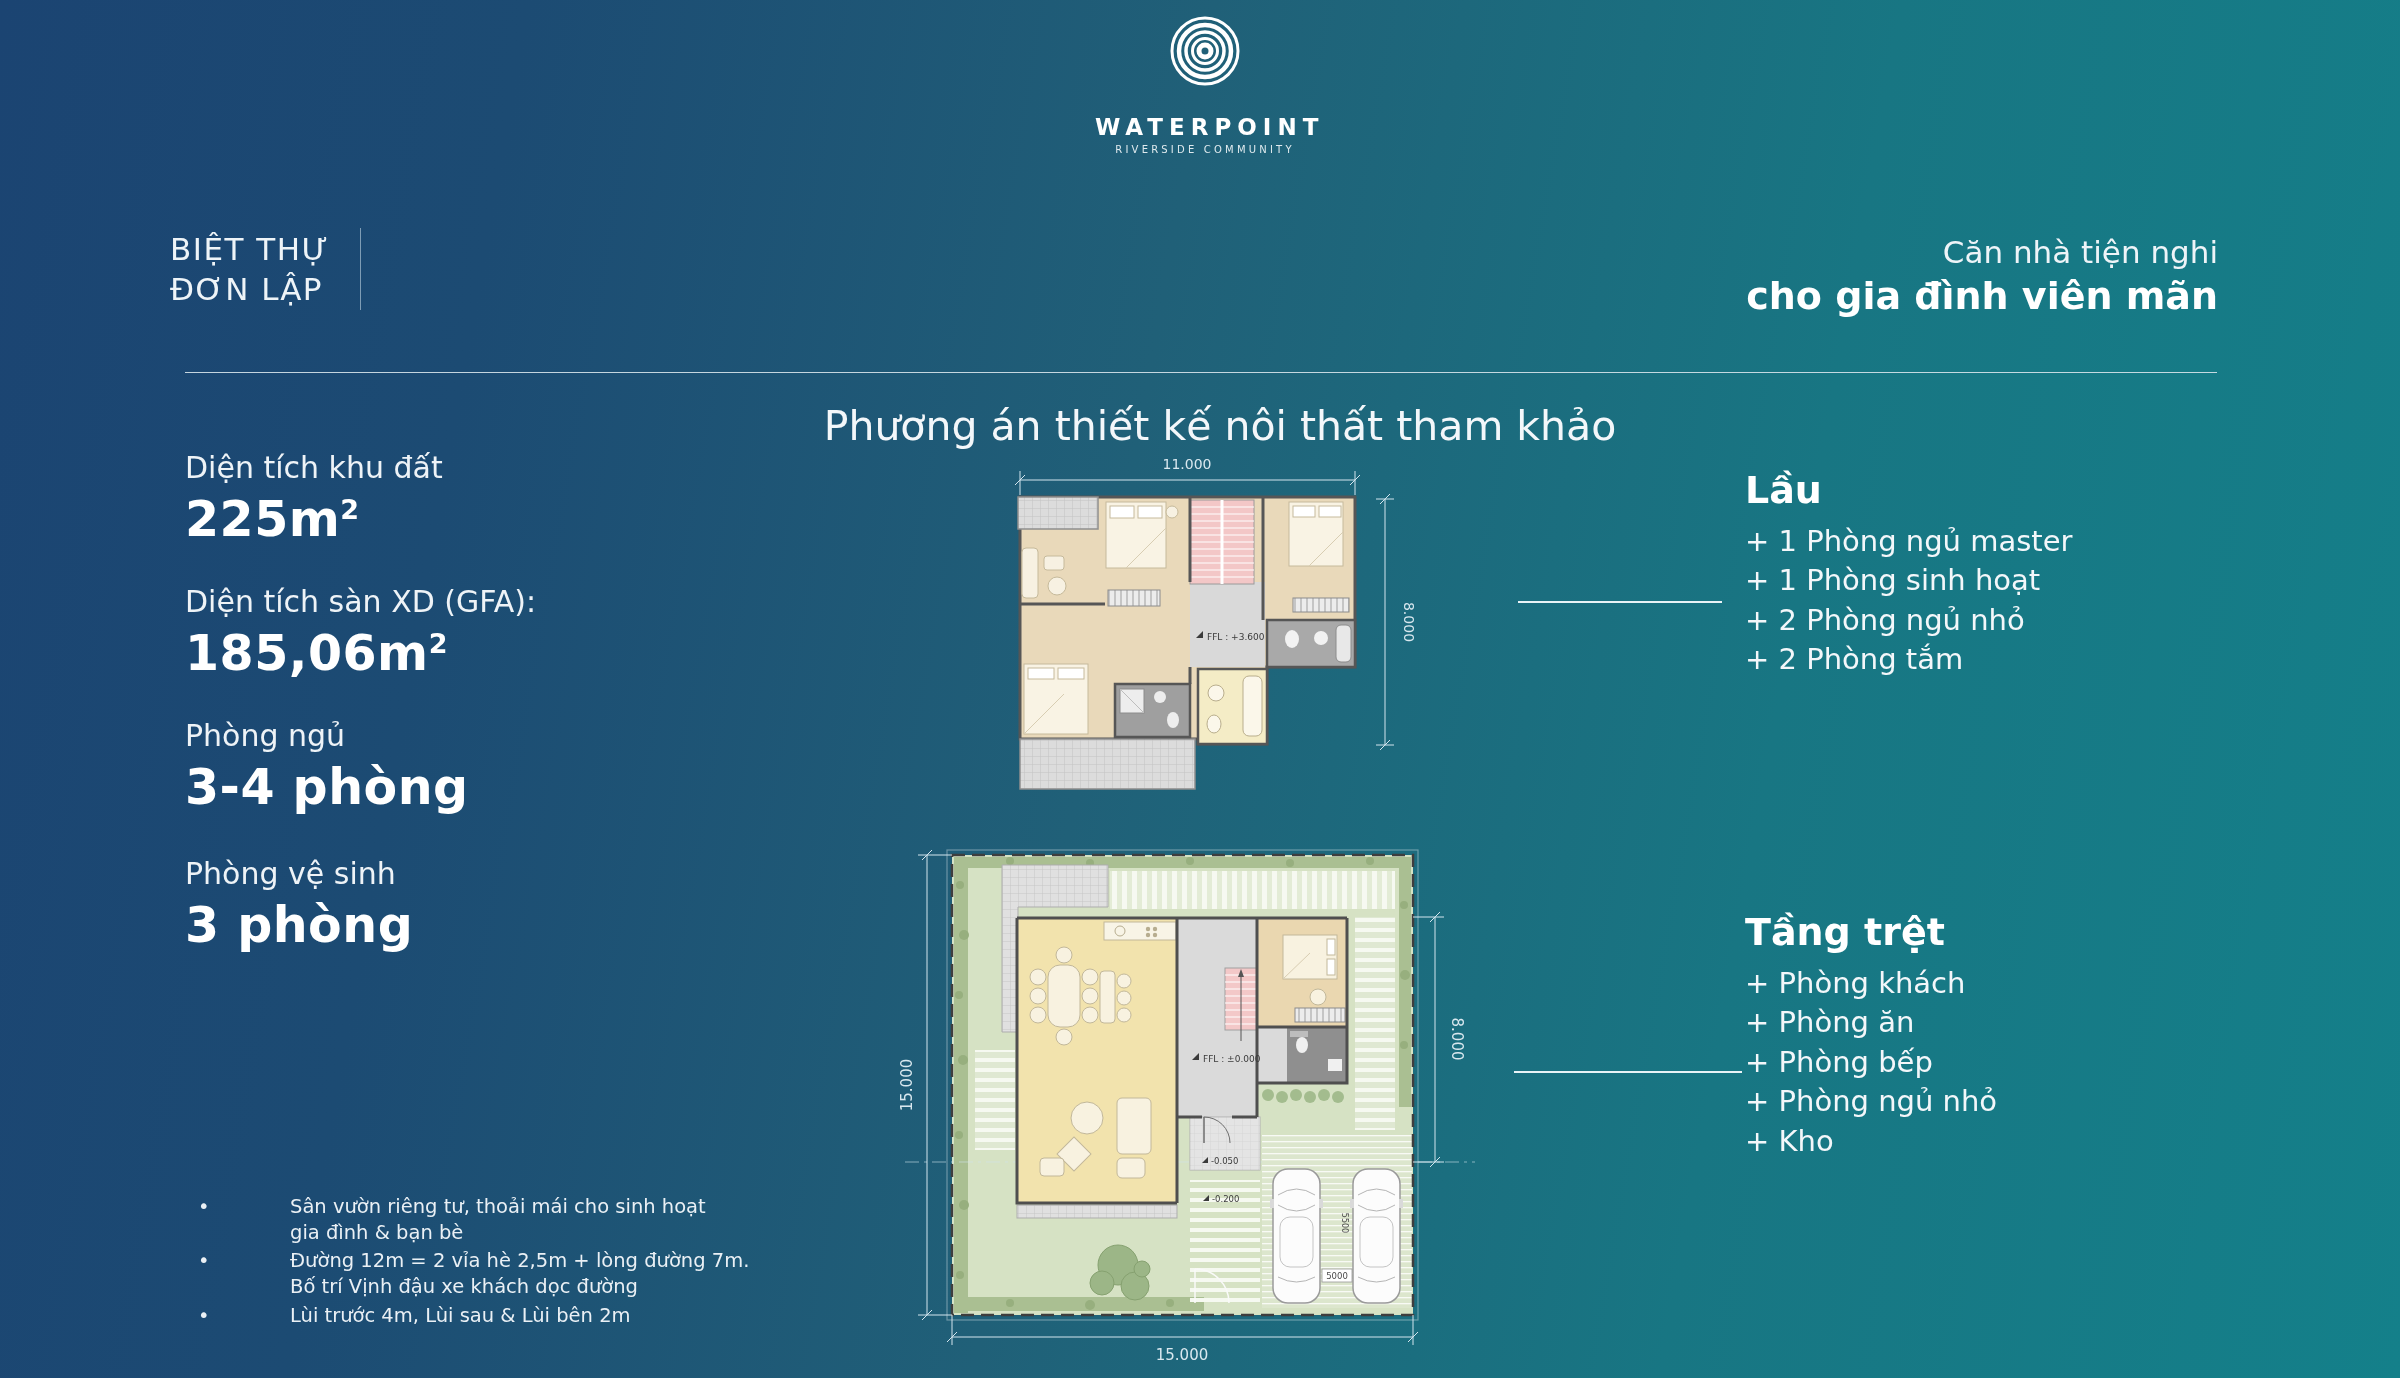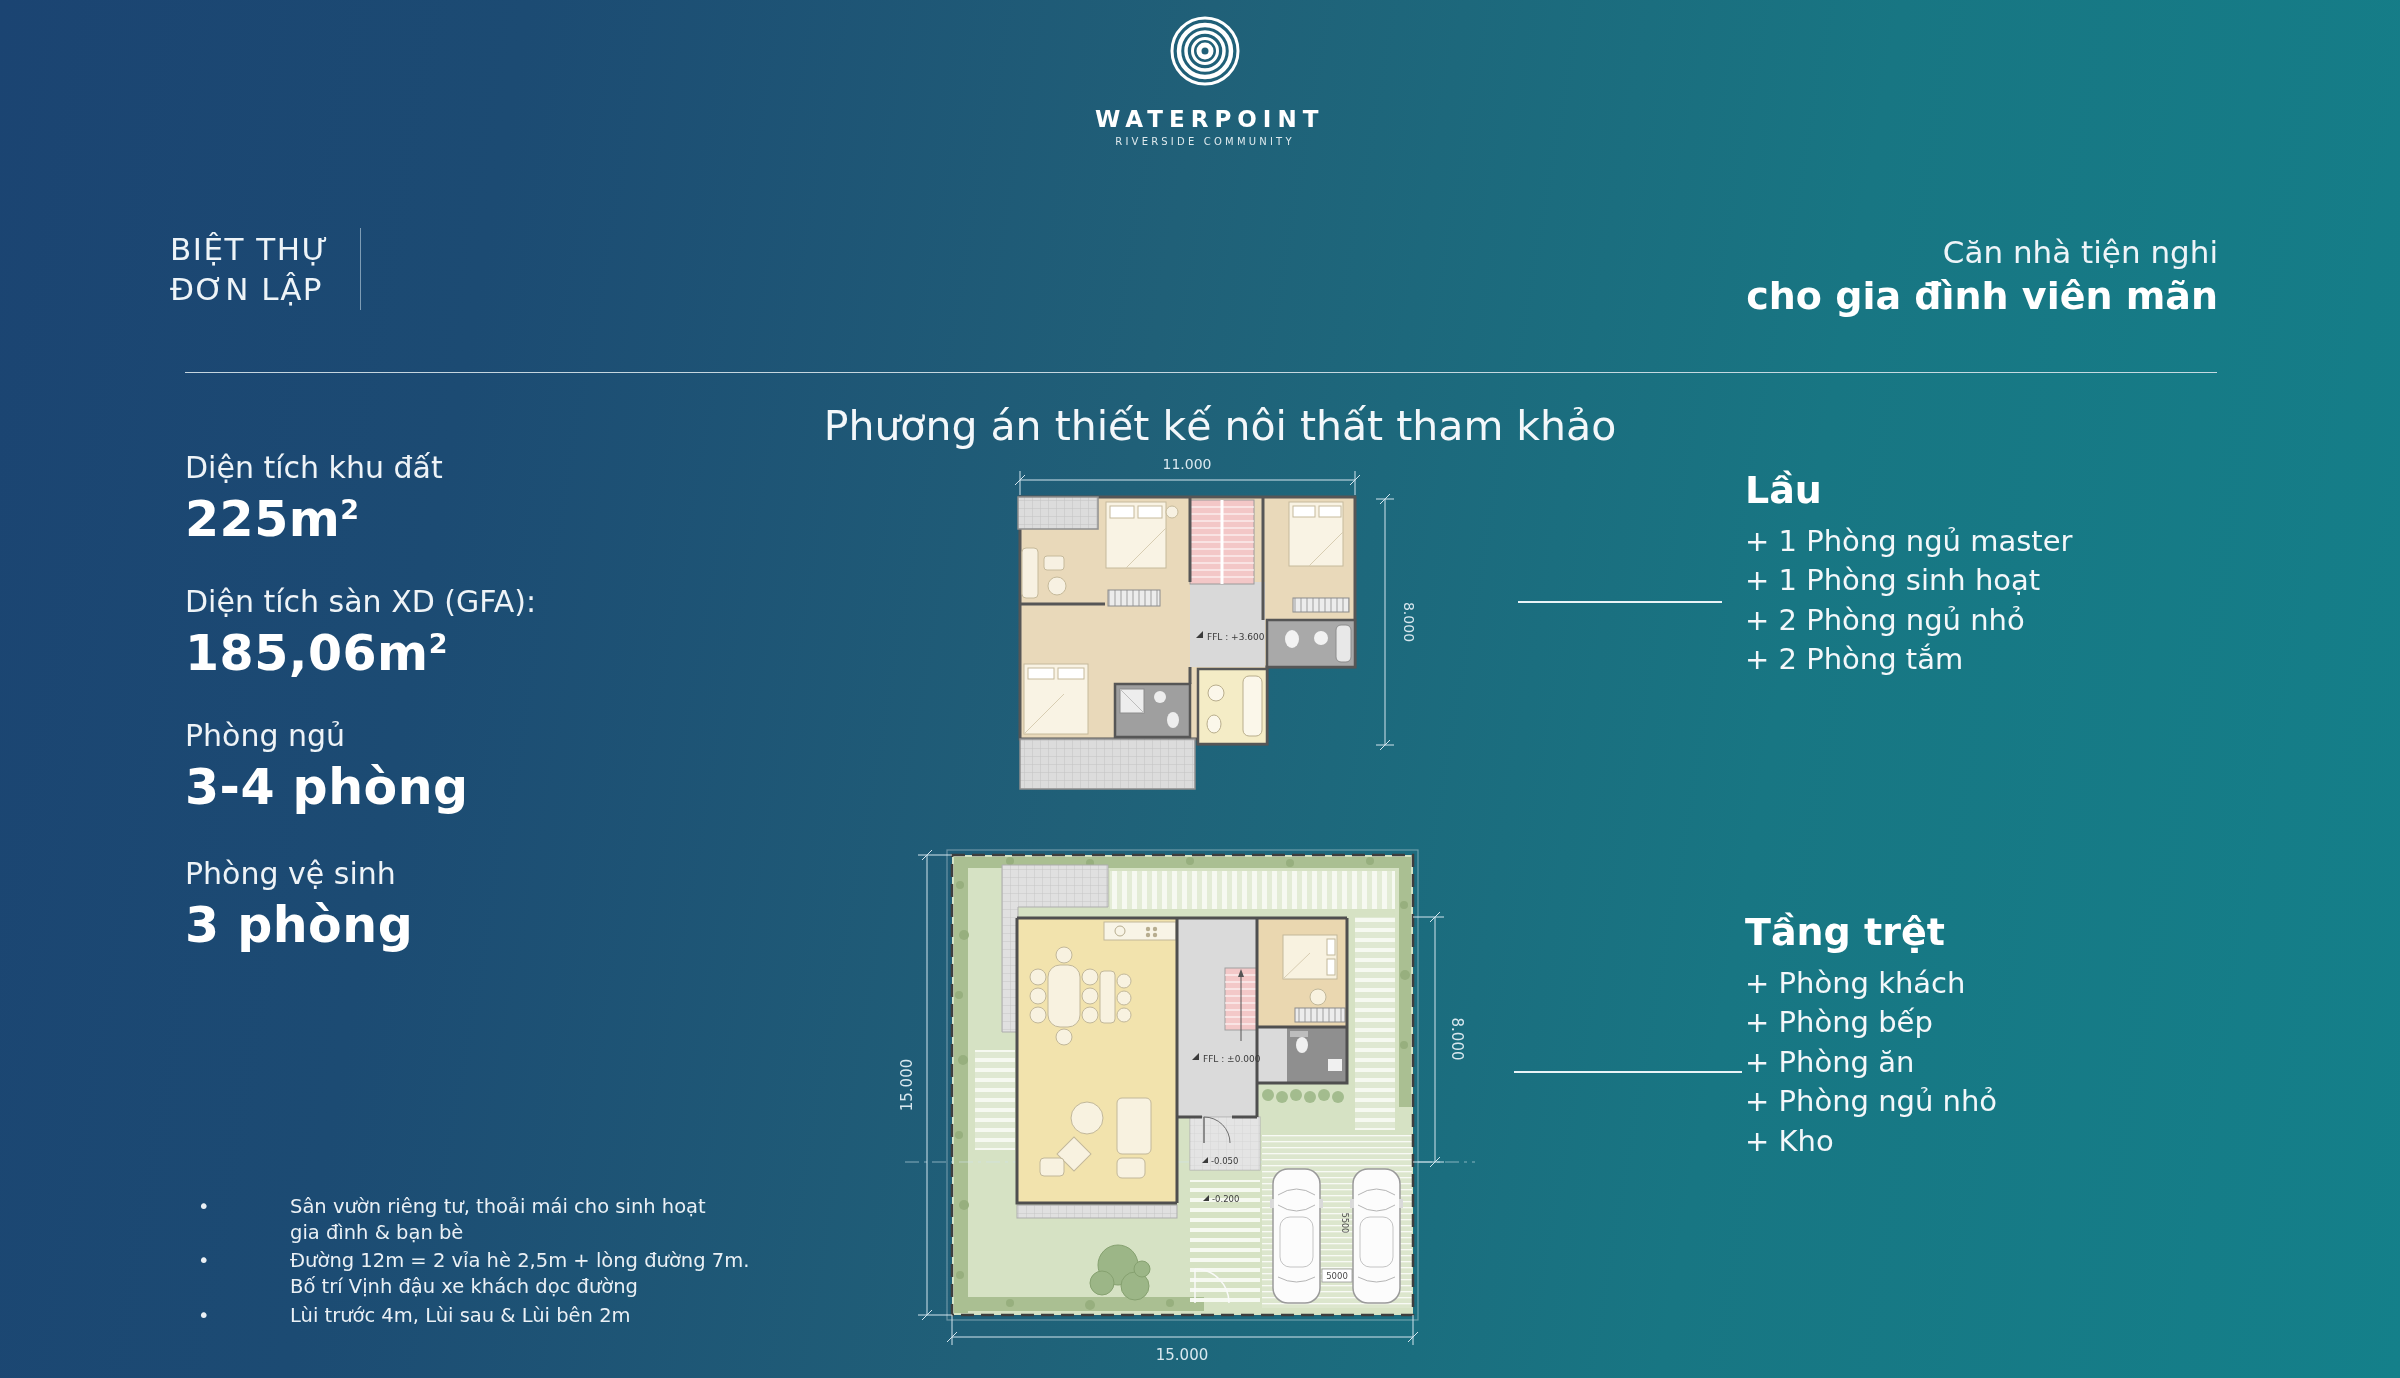--- a/index.html
+++ b/index.html
@@ -4,21 +4,21 @@
 <style>
   html,body{margin:0;padding:0;background:#0d2c49;}
   .stage{
     position:relative;width:2400px;height:1378px;overflow:hidden;
     font-family:"DejaVu Sans","Liberation Sans",sans-serif;color:#fff;
     background:linear-gradient(100deg,#1b4472 0%,#1c4b73 20%,#206078 46%,#187683 72%,#14808a 100%);
   }
   .abs{position:absolute;}
   
   .logo{left:1095px;top:12px;width:220px;text-align:center;}
-  .logo-title{font-size:23px;font-weight:bold;letter-spacing:6px;margin-top:12px;color:#fff;}
+  .logo-title{font-size:23px;font-weight:bold;letter-spacing:6px;margin-top:20px;color:#fff;}
   .logo-sub{font-size:10px;letter-spacing:3.2px;margin-top:4px;color:#dfeaee;}
   .brand{left:170px;top:228px;display:flex;align-items:center;}
   .brand-name{font-size:31px;line-height:1.3;letter-spacing:1.5px;color:#eef4f8;}
   .brand-sep{width:1px;height:82px;background:rgba(210,225,235,.55);margin:0 30px;}
   .valora{text-align:center;}
   .valora-name{font-size:30px;letter-spacing:5px;margin-top:2px;color:#eef4f8;}
   .tagline{right:182px;top:234px;text-align:right;}
   .tag1{font-size:31px;color:#eef4f8;}
   .tag2{font-size:38px;font-weight:bold;margin-top:4px;color:#fff;}
   .rule{left:185px;top:372px;width:2032px;height:1px;background:rgba(216,228,235,.9);}
@@ -454,20 +454,20 @@
       <li>+ 1 Phòng ngủ master</li>
       <li>+ 1 Phòng sinh hoạt</li>
       <li>+ 2 Phòng ngủ nhỏ</li>
       <li>+ 2 Phòng tắm</li>
     </ul>
   </div>
   <div class="abs floor floor-tret">
     <div class="floor-title">Tầng trệt</div>
     <ul class="floor-items">
       <li>+ Phòng khách</li>
+      <li>+ Phòng ăn</li>
       <li>+ Phòng bếp</li>
-      <li>+ Phòng ăn</li>
       <li>+ Phòng ngủ nhỏ</li>
       <li>+ Kho</li>
     </ul>
   </div>
 
 </div>
 
 </body></html>

